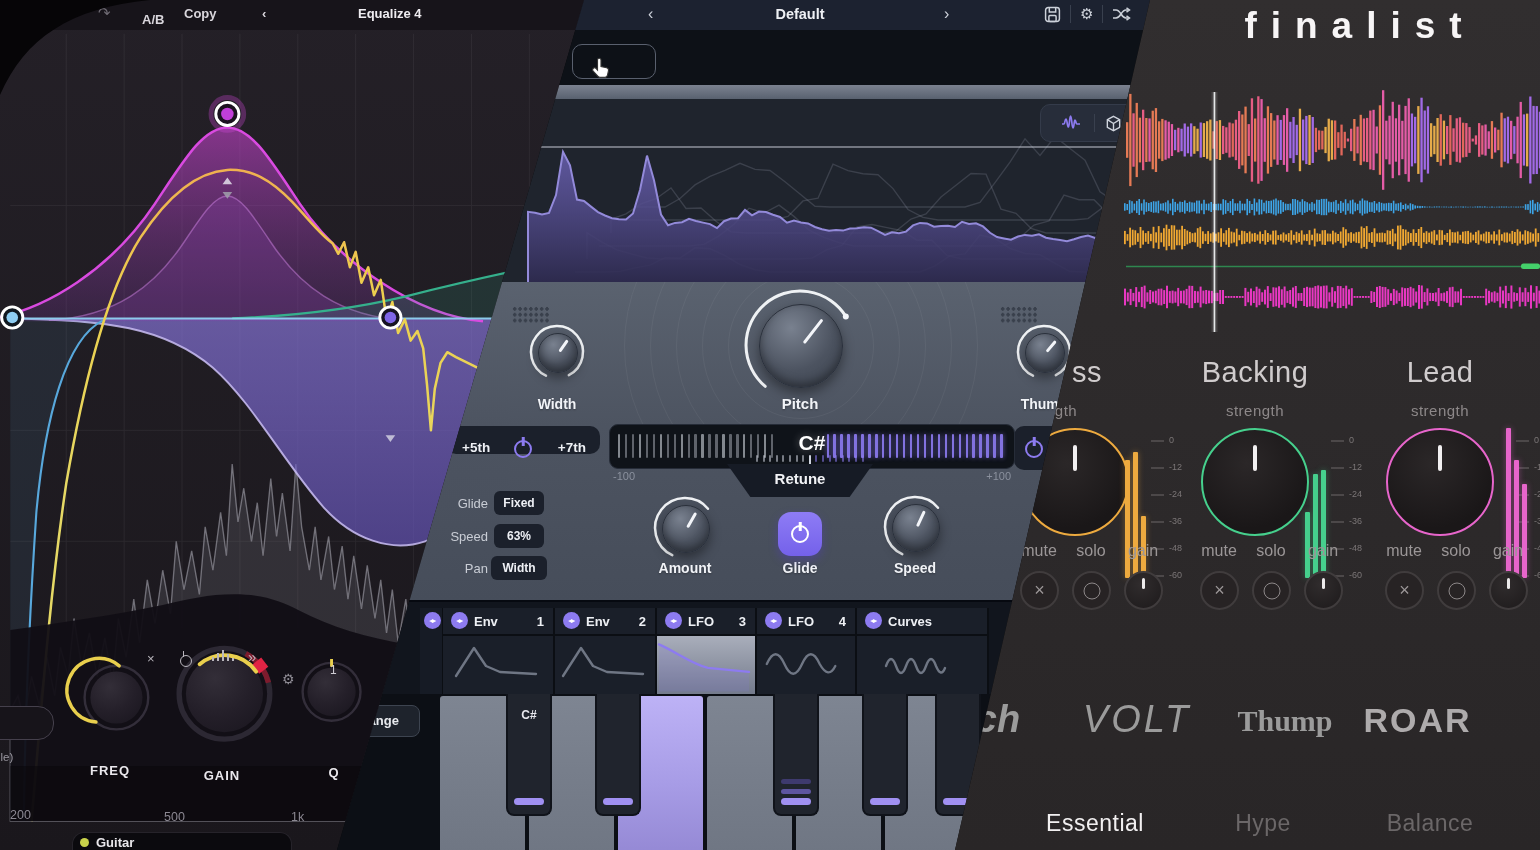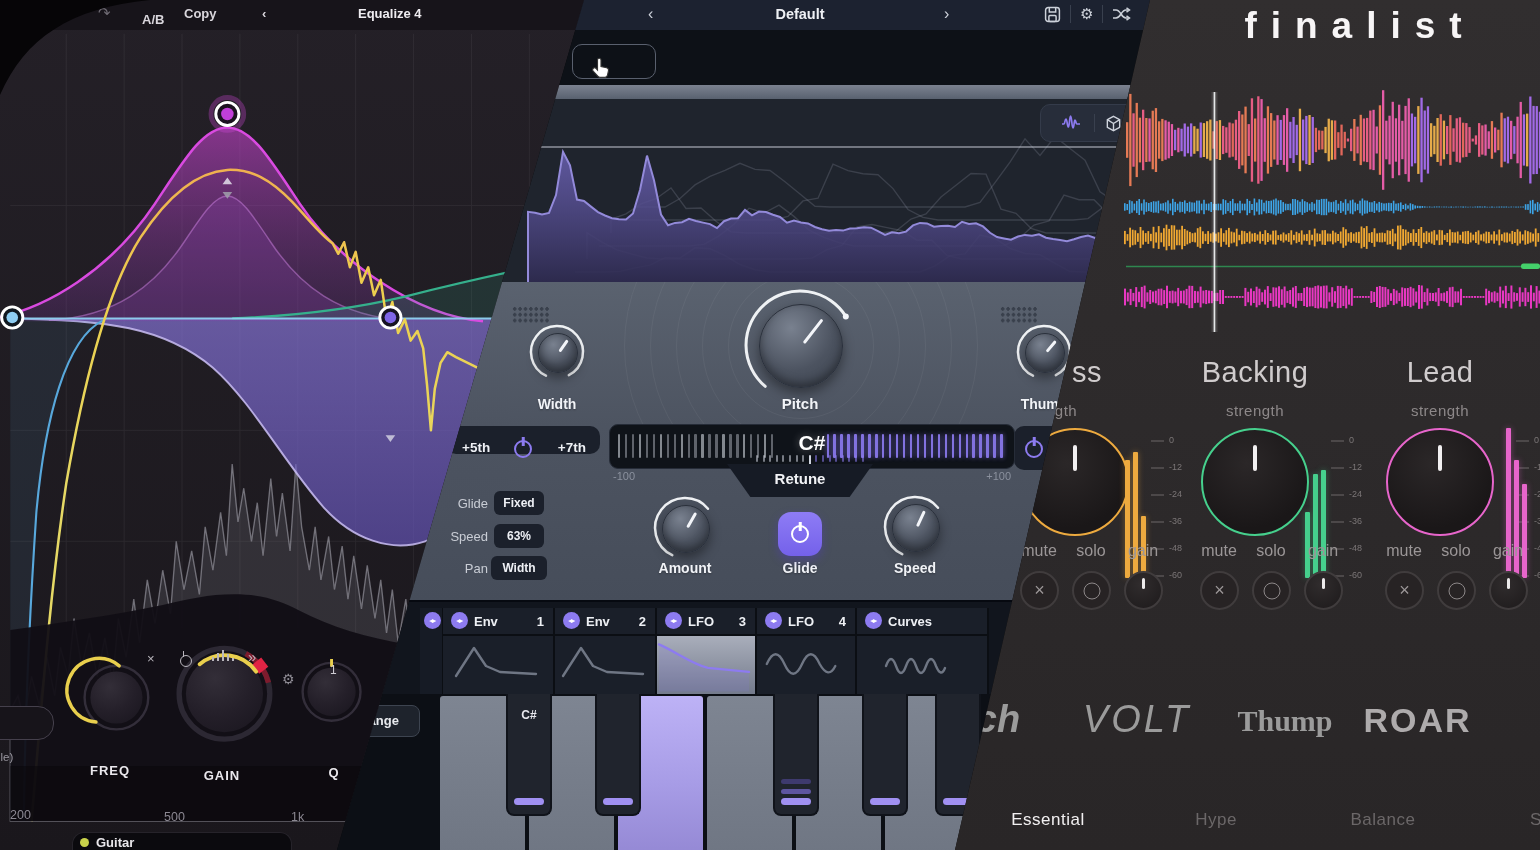--- a/index.html
+++ b/index.html
@@ -81,21 +81,21 @@
   .mtick{position:absolute;width:13px;height:1.5px;background:#4c4849;}
   .mticklbl{position:absolute;color:#7b7677;font-size:9px;}
   .mbar{position:absolute;width:5px;border-radius:1px;}
   .cblbl{position:absolute;top:542px;color:#9b9697;font-size:16px;transform:translateX(-50%);}
   .cbtn{position:absolute;top:571px;width:39px;height:39px;border-radius:50%;background:#272324;border:2px solid #403c3d;box-sizing:border-box;color:#9b9697;text-align:center;}
   .cbtn .x{font-size:18px;line-height:34px;display:block;}
   .cbtn .o{position:absolute;left:50%;top:50%;width:15px;height:15px;border:1.5px solid #8d8889;border-radius:50%;transform:translate(-50%,-50%);}
   .cbtn.gk{background:radial-gradient(circle at 42% 32%,#302c2d,#1d1a1b);}
   .cbtn .gl{position:absolute;left:calc(50% - 1.2px);top:5px;width:2.5px;height:11px;background:#eceaeb;border-radius:2px;}
   .blogo{position:absolute;top:698px;color:#9b9b9b;text-align:center;}
-  .ftab{position:absolute;top:810px;width:110px;text-align:center;font-size:17px;color:#6b6768;letter-spacing:.5px;}
+  .ftab{position:absolute;top:810px;width:110px;text-align:center;font-size:23px;color:#6b6768;letter-spacing:.5px;margin-left:47px;}
   .ftab.on{color:#f2f0f1;}
 </style>
 </head>
 <body>
 
 <div id="stage">
 
   <div id="pL" class="panel">
     <div class="abs eqh">
       <span style="left:64px;top:4px;font-size:15px;">↶</span>

